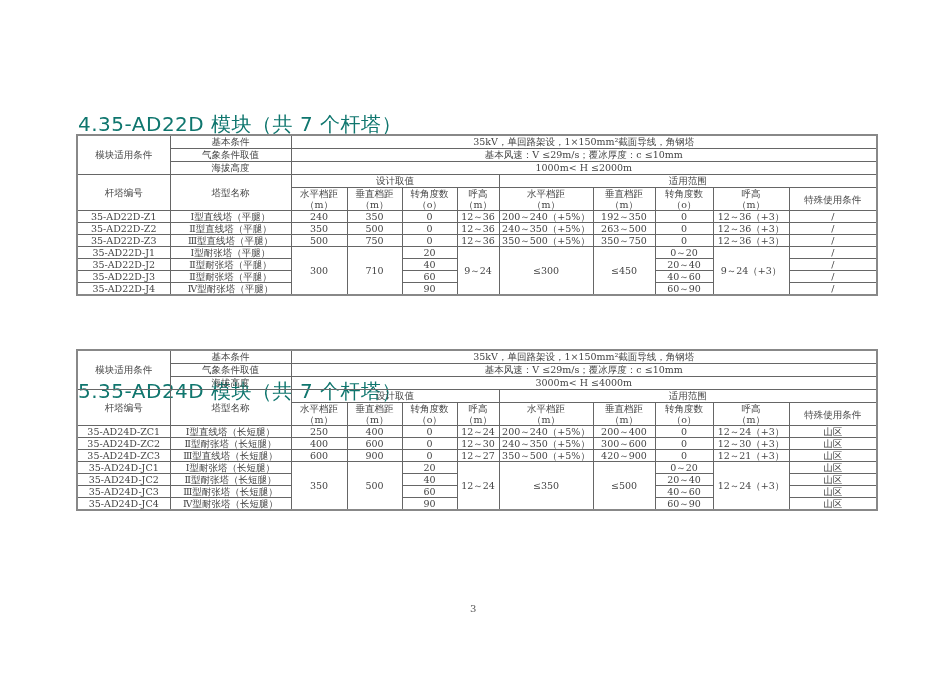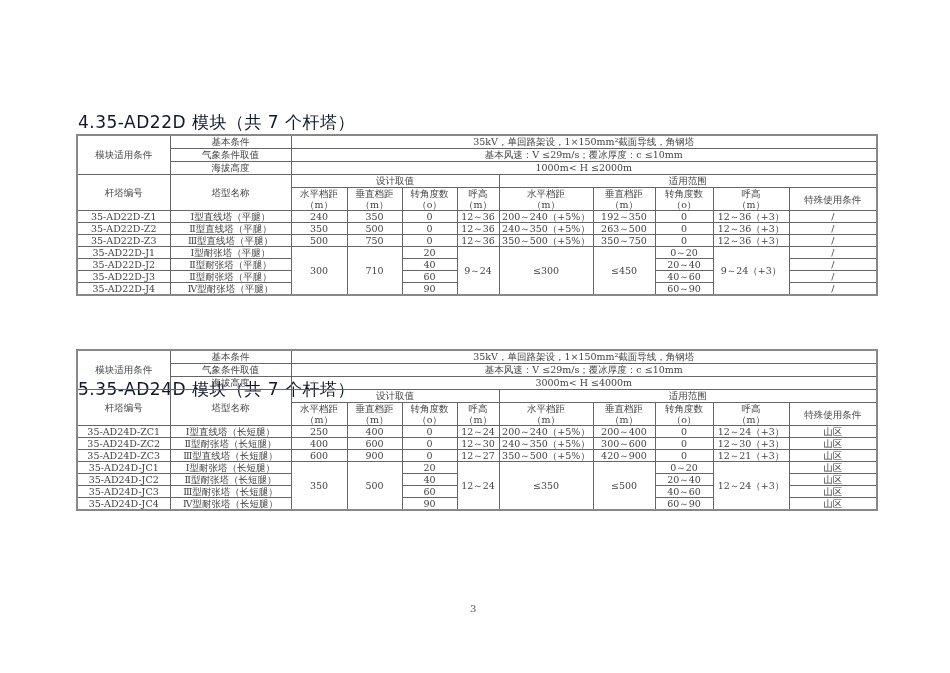--- a/index.html
+++ b/index.html
@@ -1,19 +1,19 @@
 <!DOCTYPE html>
 <html><head>
 <meta charset="utf-8">
 <style>
   html, body { margin:0; padding:0; background:#ffffff; }
   body { width:950px; height:673px; position:relative; overflow:hidden;
          font-family:"DejaVu Serif", "Liberation Serif", serif; color:#333; }
   .heading { position:absolute; left:78px; font-family:"DejaVu Sans", "Liberation Sans", sans-serif;
-             font-size:17px; color:#0f172a; letter-spacing:0.5px; white-space:nowrap; }
+             font-size:20px; color:#0f766e; letter-spacing:0.5px; white-space:nowrap; }
   table.spec { position:absolute; left:76px; width:800px; border-collapse:collapse;
                table-layout:fixed; border:2px solid #888; }
   table.spec td { border:1px solid #666; text-align:center; vertical-align:middle;
                   font-size:9.5px; line-height:10px; padding:0; white-space:nowrap; overflow:hidden; color:#444; }
   .r-cond td { height:12px; }
   .r-hdr1 td { height:12px; }
   .r-hdr2 td.two { height:22px; line-height:11px; }
   .r-data td { height:11px; }
   .sub { display:block; }
   .pagenum { position:absolute; left:470px; top:603px; font-size:10px; color:#555; }

